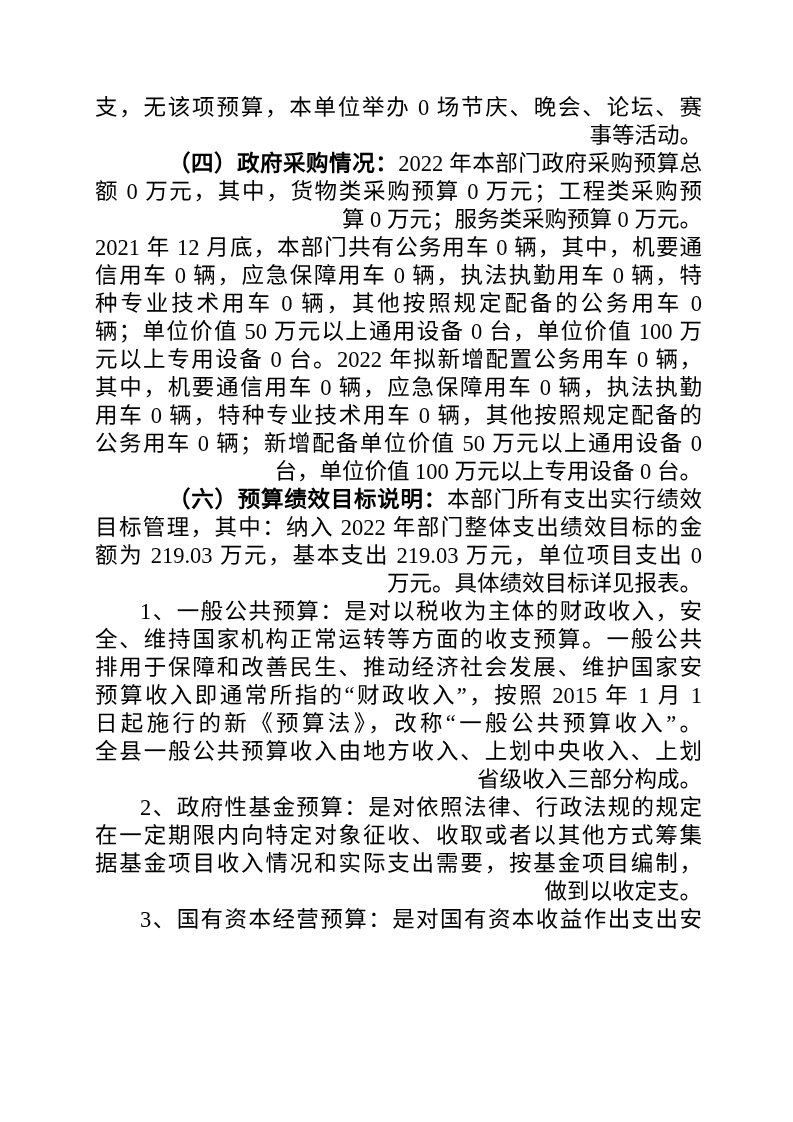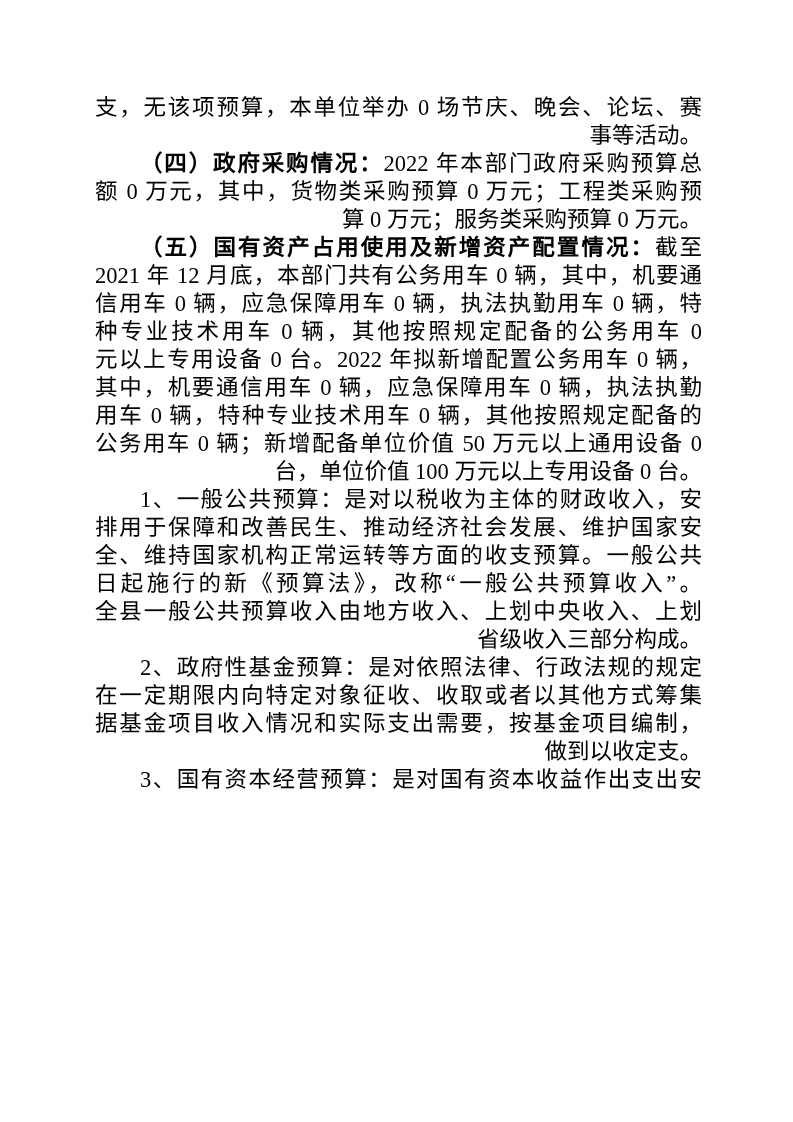--- a/index.html
+++ b/index.html
@@ -44,51 +44,59 @@
     text-align: justify;
     text-align-last: justify;
     -moz-text-align-last: justify;
     text-justify: inter-ideograph;
   }
   .line.indent {
     text-indent: 45px;
   }
   .bold {
     font-weight: 700;
+    margin-left: 28px;
   }
 </style>
 </head>
 <body>
 
 <div class="page">
   <div class="text-block" id="text-block" style="color: rgb(0, 0, 0);">
       <div class="paragraph">
         <div class="line justify"><span>支，无该项预算，本单位举办 0 场节庆、晚会、论坛、赛</span></div>
         <div class="line"><span>事等活动。</span></div>
       </div>
       <div class="paragraph">
         <div class="line justify indent"><span class="bold">（四）政府采购情况：</span><span>2022 年本部门政府采购预算总</span></div>
         <div class="line justify"><span>额 0 万元，其中，货物类采购预算 0 万元；工程类采购预</span></div>
         <div class="line"><span>算 0 万元；服务类采购预算 0 万元。</span></div>
       </div>
       <div class="paragraph">
-        <div class="line justify indent"><span class="bold">（五）国有资产占用使用及新增资产配置情况：</span><span>截至</span></div>
         <div class="line justify"><span>2021 年 12 月底，本部门共有公务用车 0 辆，其中，机要通</span></div>
         <div class="line justify"><span>信用车 0 辆，应急保障用车 0 辆，执法执勤用车 0 辆，特</span></div>
         <div class="line justify"><span>种专业技术用车 0 辆，其他按照规定配备的公务用车 0</span></div>
+        <div class="line justify"><span>辆；单位价值 50 万元以上通用设备 0 台，单位价值 100 万</span></div>
         <div class="line justify"><span>元以上专用设备 0 台。2022 年拟新增配置公务用车 0 辆，</span></div>
         <div class="line justify"><span>其中，机要通信用车 0 辆，应急保障用车 0 辆，执法执勤</span></div>
         <div class="line justify"><span>用车 0 辆，特种专业技术用车 0 辆，其他按照规定配备的</span></div>
         <div class="line justify"><span>公务用车 0 辆；新增配备单位价值 50 万元以上通用设备 0</span></div>
         <div class="line"><span>台，单位价值 100 万元以上专用设备 0 台。</span></div>
       </div>
       <div class="paragraph">
+        <div class="line justify indent"><span class="bold">（六）预算绩效目标说明：</span><span>本部门所有支出实行绩效</span></div>
+        <div class="line justify"><span>目标管理，其中：纳入 2022 年部门整体支出绩效目标的金</span></div>
+        <div class="line justify"><span>额为 219.03 万元，基本支出 219.03 万元，单位项目支出 0</span></div>
+        <div class="line"><span>万元。具体绩效目标详见报表。</span></div>
+      </div>
+      <div class="paragraph">
         <div class="line justify indent"><span>1、一般公共预算：是对以税收为主体的财政收入，安</span></div>
+        <div class="line justify"><span>全、维持国家机构正常运转等方面的收支预算。一般公共</span></div>
         <div class="line justify"><span>排用于保障和改善民生、推动经济社会发展、维护国家安</span></div>
-        <div class="line justify"><span>全、维持国家机构正常运转等方面的收支预算。一般公共</span></div>
+        <div class="line justify"><span>预算收入即通常所指的“财政收入”，按照 2015 年 1 月 1</span></div>
         <div class="line justify"><span>日起施行的新《预算法》，改称“一般公共预算收入”。</span></div>
         <div class="line justify"><span>全县一般公共预算收入由地方收入、上划中央收入、上划</span></div>
         <div class="line"><span>省级收入三部分构成。</span></div>
       </div>
       <div class="paragraph">
         <div class="line justify indent"><span>2、政府性基金预算：是对依照法律、行政法规的规定</span></div>
         <div class="line justify"><span>在一定期限内向特定对象征收、收取或者以其他方式筹集</span></div>
         <div class="line justify"><span>据基金项目收入情况和实际支出需要，按基金项目编制，</span></div>
         <div class="line"><span>做到以收定支。</span></div>
       </div>

